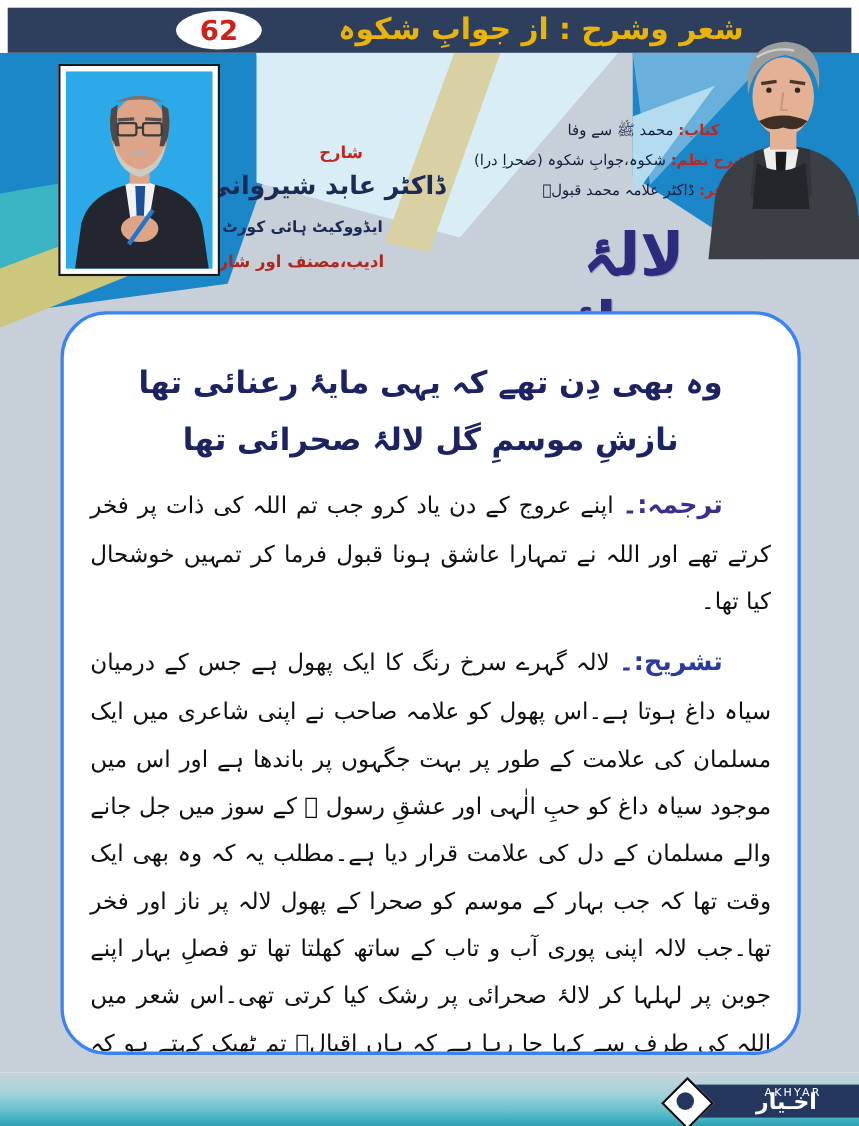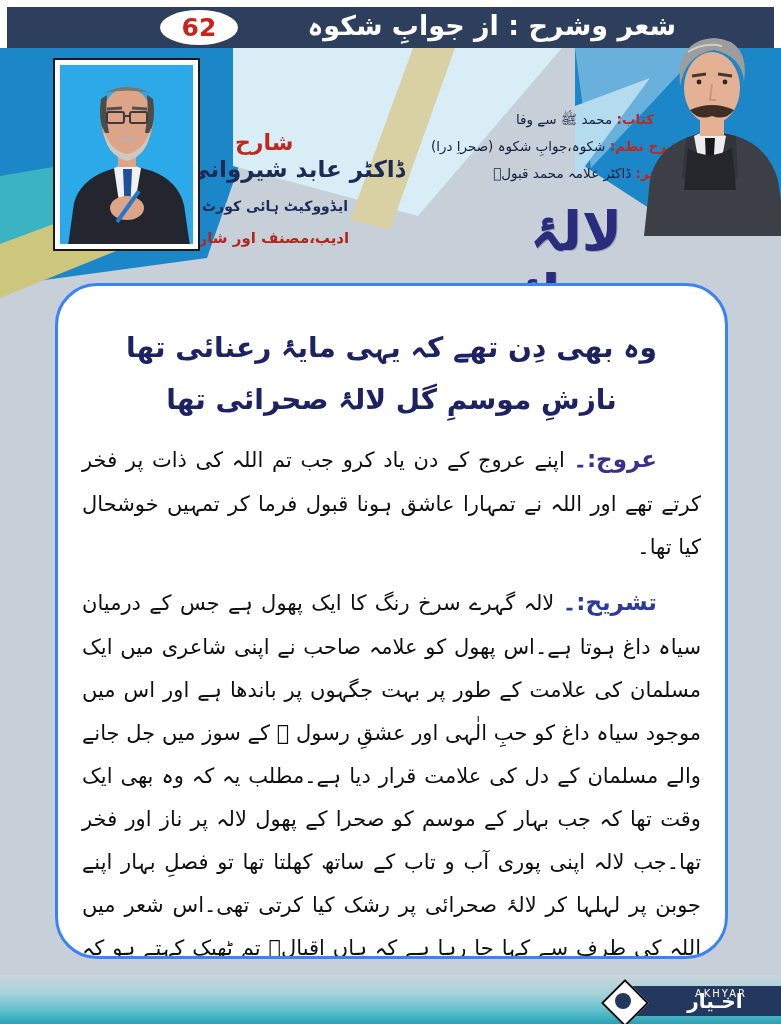--- a/index.html
+++ b/index.html
@@ -9,21 +9,21 @@
     background:#ffffff; overflow:hidden;
   }
 
   
   .header-band {
     position:absolute; left:7px; right:7px; top:7px; height:41px;
     background:#2e3f5e; z-index:3;
   }
   .header-title {
     position:absolute; right:98px; top:3px; direction:rtl;
-    color:#ffffff; font-size:27px; font-weight:bold; white-space:nowrap;
+    color:#eab308; font-size:27px; font-weight:bold; white-space:nowrap;
   }
   .issue-badge {
     position:absolute; left:153px; top:3px; width:78px; height:35px;
     background:#fff; border-radius:50%;
     display:flex; align-items:center; justify-content:center;
     color:#cc2218; font-size:25px; font-weight:bold;
   }
 
   
   .bg { position:absolute; left:0; top:48px; width:781px; height:927px; background:#c7cfd9; }
@@ -39,22 +39,22 @@
 
   
   .photo-frame {
     position:absolute; left:53px; top:10px; width:147px; height:193px;
     background:#fff; border:2px solid #1a1a1a; padding:5px; z-index:4;
   }
   .photo-inner { width:100%; height:100%; background:#2ba9e9; overflow:hidden; }
   .iqbal-wrap { position:absolute; left:638px; top:-20px; width:143px; height:208px; z-index:4; }
 
   
-  .author-role { position:absolute; left:235px; top:82px; width:95px; text-align:left;
-                 color:#c0281e; font-size:22px; font-weight:bold; direction:rtl; }
+  .author-role { position:absolute; left:235px; top:82px; width:95px; text-align:right;
+                 color:#c0281e; font-size:15px; font-weight:bold; direction:rtl; }
   .author-name { position:absolute; left:190px; top:108px; width:215px; text-align:center;
                  color:#1c2a56; font-size:23px; font-weight:bold; direction:rtl; white-space:nowrap; }
   .author-designation { position:absolute; left:200px; top:150px; width:150px; text-align:center;
                  color:#1c2a56; font-size:14px; font-weight:bold; direction:rtl; white-space:nowrap; }
   .author-fields { position:absolute; left:80px; top:181px; width:270px; text-align:center;
                  color:#b3261c; font-size:15px; font-weight:bold; direction:rtl; white-space:nowrap; }
 
   
   .poem-info { position:absolute; right:101px; top:58px; width:190px; direction:rtl;
                text-align:center; font-size:13.5px; color:#14213d; line-height:27px; z-index:4; }
@@ -200,21 +200,21 @@
 
     <div class="page-title">لالۂ صحرائی</div>
   </div>
 
   <div class="content-box">
     <div class="verse">
       <div class="vline">وہ بھی دِن تھے کہ یہی مایۂ رعنائی تھا</div>
       <div class="vline">نازشِ موسمِ گل لالۂ صحرائی تھا</div>
     </div>
     <p class="para">
-      <span class="plabel plabel-tarjuma">عروج:۔</span>
+      <span class="plabel plabel-tarjuma">ترجمہ:۔</span>
       <span>اپنے عروج کے دن یاد کرو جب تم اللہ کی ذات پر فخر کرتے تھے اور اللہ نے تمہارا عاشق ہونا قبول فرما کر تمہیں خوشحال کیا تھا۔</span>
     </p>
     <p class="para">
       <span class="plabel plabel-tashreeh">تشریح:۔</span>
       <span>لالہ گہرے سرخ رنگ کا ایک پھول ہے جس کے درمیان سیاہ داغ ہوتا ہے۔اس پھول کو علامہ صاحب نے اپنی شاعری میں ایک مسلمان کی علامت کے طور پر بہت جگہوں پر باندھا ہے اور اس میں موجود سیاہ داغ کو حبِ الٰہی اور عشقِ رسول ﷺ کے سوز میں جل جانے والے مسلمان کے دل کی علامت قرار دیا ہے۔مطلب یہ کہ وہ بھی ایک وقت تھا کہ جب بہار کے موسم کو صحرا کے پھول لالہ پر ناز اور فخر تھا۔جب لالہ اپنی پوری آب و تاب کے ساتھ کھلتا تھا تو فصلِ بہار اپنے جوبن پر لہلہا کر لالۂ صحرائی پر رشک کیا کرتی تھی۔اس شعر میں اللہ کی طرف سے کہا جا رہا ہے کہ ہاں اقبالؔ تم ٹھیک کہتے ہو کہ ایک وقت تھا کہ جب اُمتِ مسلمہ کے باغ کی خوبصورتی کا سارا اثاثہ لالہ صفت مسلمان ہوتے تھے۔اس گلشن کا کل سرمایہ میرے عاشقوں پر مشتمل مومن بندے تھے کہ جن کی وجہ سے اس گلستان میں حسن و جمال اپنے عروج پر تھا۔یعنی اپنے کردار کی وجہ سے تمہارے بڑے اللہ کو محبوب تھے اور اللہ سے ان کو پیار تھا۔</span>
     </p>
   </div>
 
   <div class="footer-band"></div>
   <div class="logo-bar">

